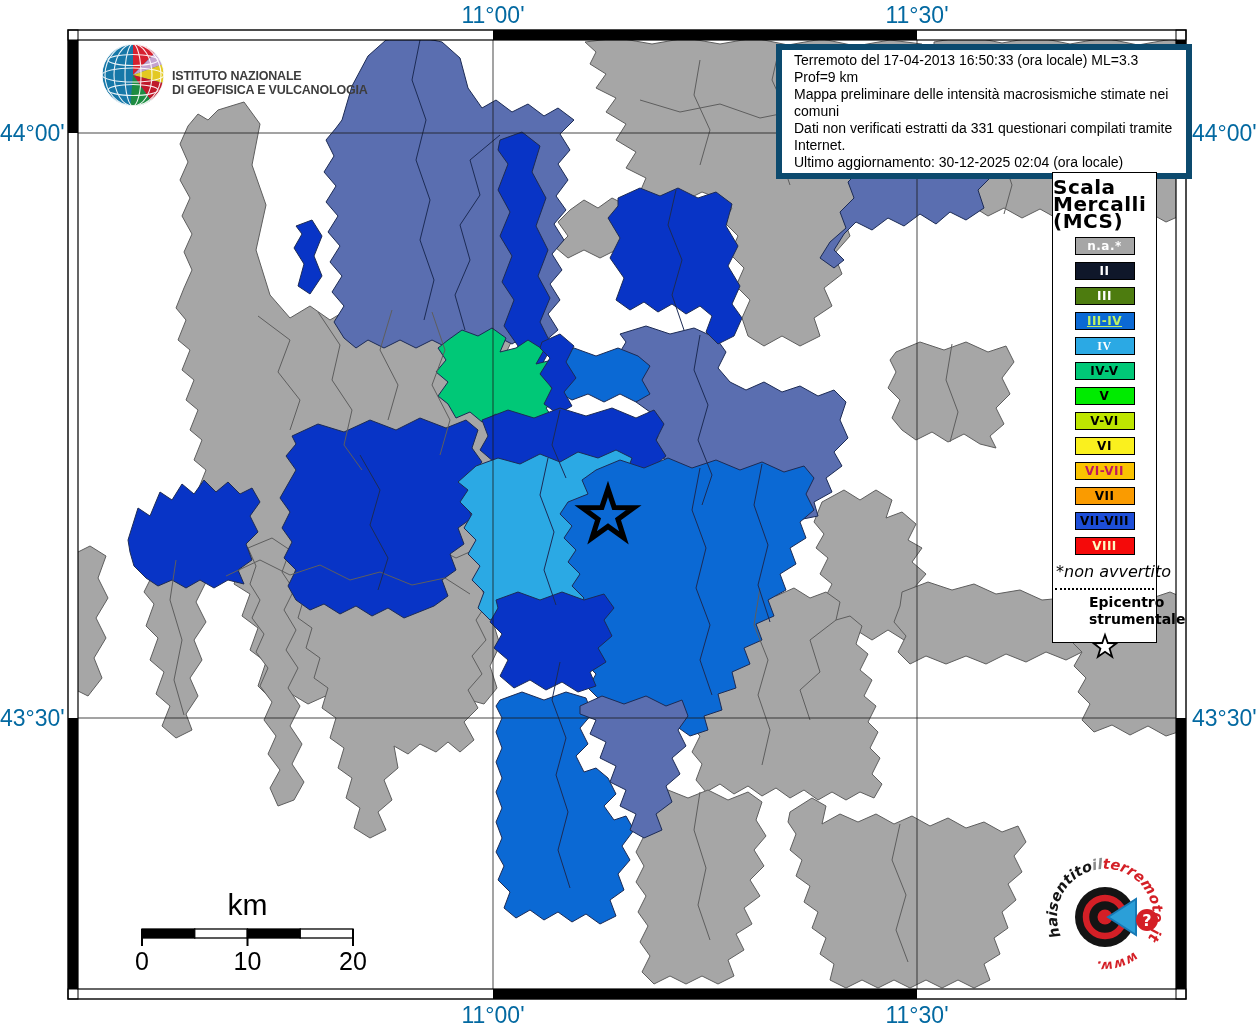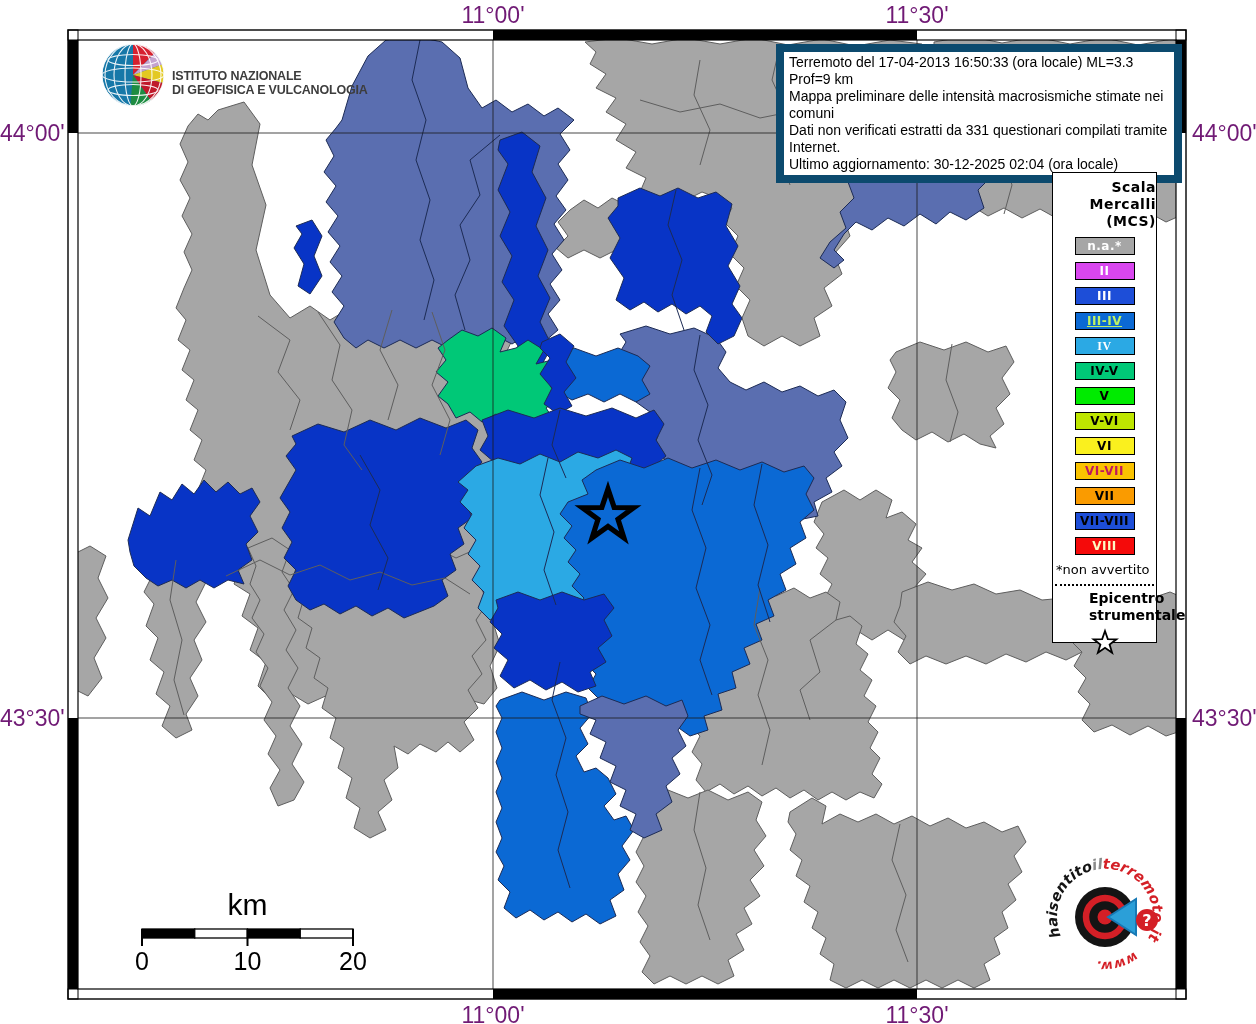--- a/index.html
+++ b/index.html
@@ -1,32 +1,32 @@
 <!DOCTYPE html>
 <html><head>
 <meta charset="utf-8">
 <style>
   html,body{margin:0;padding:0;background:#fff;}
   .stage{position:relative;width:1256px;height:1024px;background:#fff;overflow:hidden;
          font-family:"Liberation Sans",sans-serif;}
   #map-svg{position:absolute;left:0;top:0;}
-  .axis-label{position:absolute;font-size:23px;color:#701a75;white-space:nowrap;}
+  .axis-label{position:absolute;font-size:23px;color:#0369a1;white-space:nowrap;}
   .axis-top,.axis-bottom{transform:translateX(-50%);}
   .axis-left{text-align:right;width:62px;left:0;}
   .axis-right{left:1192px;text-align:left;}
   .infobox{position:absolute;left:776px;top:44px;width:380px;background:#fff;
-           border:8px solid #0c4a6e;padding:2px 5px;font-size:14px;line-height:17px;color:#000;}
+           border:6px solid #0c4a6e;padding:2px 12px;font-size:14px;line-height:17px;color:#000;}
   .legend{position:absolute;left:1052px;top:172px;width:103px;height:469px;background:#fff;
           border:1.6px solid #000;font-family:"DejaVu Sans",sans-serif;}
-  .legend-title{font-weight:bold;font-size:14px;line-height:17px;text-align:right;
+  .legend-title{font-weight:bold;font-size:20px;line-height:17px;text-align:left;
                 white-space:pre-line;margin-top:6px;letter-spacing:.5px;}
   #legend-items{margin-top:7px;}
   .swatch{width:58px;height:16px;margin:0 auto 7px auto;border:1.5px solid #000;
           text-align:center;font-weight:bold;font-size:12px;line-height:16px;letter-spacing:.5px;}
-  .legend-foot{font-size:13px;margin:2px 0 0 3px;white-space:nowrap;}
+  .legend-foot{font-size:16px;margin:2px 0 0 3px;white-space:nowrap;font-style:italic;}
   .legend-divider{border-top:2px dotted #000;margin:7px 2px 4px 2px;}
   .legend-epi{font-weight:bold;font-size:14px;line-height:17px;text-align:center;white-space:pre-line;padding-left:36px;}
   .legend-starwrap{text-align:center;margin-top:3px;}
   .ingv{position:absolute;left:100px;top:42px;}
   .ingv-name{position:absolute;left:72px;top:28px;width:240px;font-size:12.5px;line-height:13.5px;
              font-weight:bold;color:#3d3d3d;white-space:pre-line;letter-spacing:-0.2px;}
   .hst{position:absolute;left:1030px;top:840px;}
 </style>
 </head>
 <body>
@@ -142,22 +142,22 @@
     <div>Dati non verificati estratti da 331 questionari compilati tramite Internet.</div>
     <div>Ultimo aggiornamento: 30-12-2025 02:04 (ora locale)</div>
   </div>
 
   <div class="legend">
     <div class="legend-title">Scala
 Mercalli
 (MCS)</div>
     <div id="legend-items">
         <div class="swatch" style="background: rgb(166, 166, 166); color: rgb(255, 255, 255);">n.a.*</div>
-        <div class="swatch" style="background: #d946ef; color: rgb(255, 255, 255);">II</div>
-        <div class="swatch" style="background: #1d4ed8; color: rgb(255, 255, 255);">III</div>
+        <div class="swatch" style="background: #0f172a; color: rgb(255, 255, 255);">II</div>
+        <div class="swatch" style="background: #4d7c0f; color: rgb(255, 255, 255);">III</div>
         <div class="swatch" style="background: rgb(11, 105, 212); color: #bef264; text-decoration: underline;">III-IV</div>
         <div class="swatch" style="background: rgb(43, 169, 228); color: rgb(255, 255, 255); font-family: Liberation Serif, serif;">IV</div>
         <div class="swatch" style="background: rgb(0, 200, 119); color: rgb(0, 0, 0);">IV-V</div>
         <div class="swatch" style="background: rgb(0, 235, 0); color: rgb(0, 0, 0);">V</div>
         <div class="swatch" style="background: rgb(190, 230, 0); color: rgb(0, 0, 0); text-align: center;">V-VI</div>
         <div class="swatch" style="background: rgb(250, 240, 30); color: rgb(0, 0, 0);">VI</div>
         <div class="swatch" style="background: rgb(250, 195, 0); color: #be185d;">VI-VII</div>
         <div class="swatch" style="background: rgb(250, 155, 0); color: rgb(0, 0, 0);">VII</div>
         <div class="swatch" style="background: #1d4ed8; color: rgb(0, 0, 0); text-align: center;">VII-VIII</div>
         <div class="swatch" style="background: rgb(245, 10, 10); color: #fef9c3;">VIII</div>

